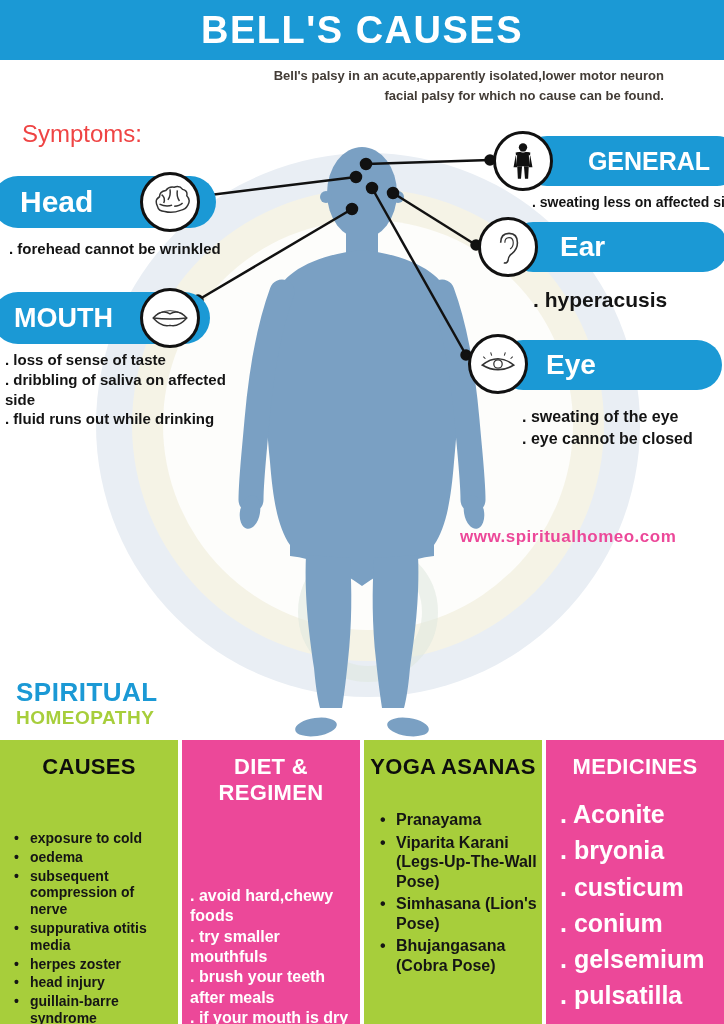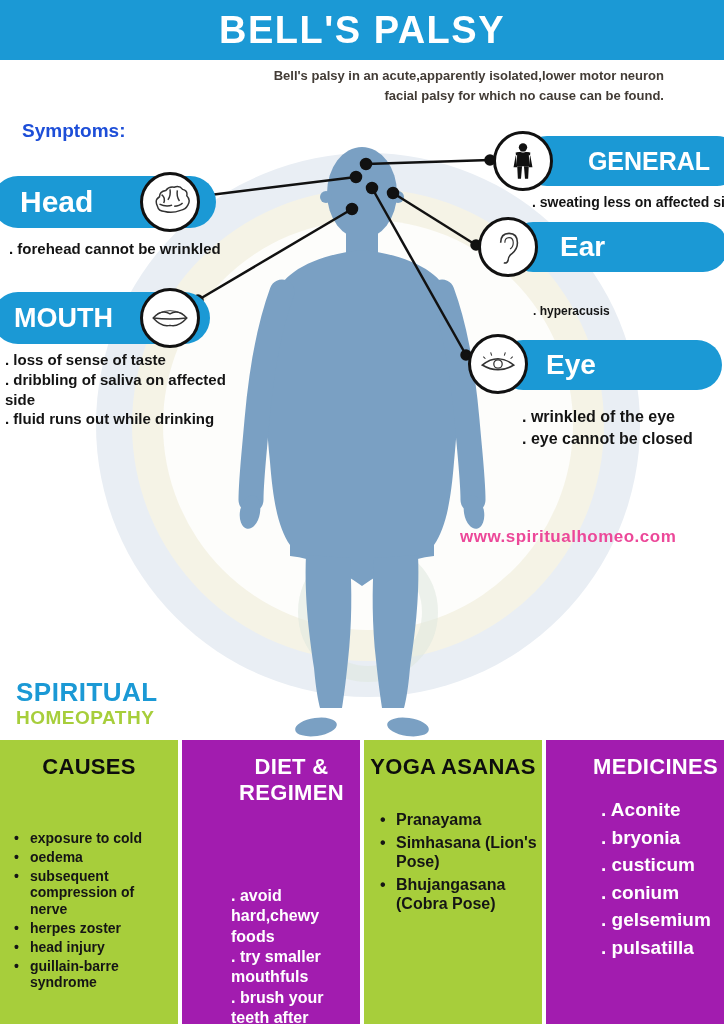--- a/index.html
+++ b/index.html
@@ -15,21 +15,21 @@
     font-size:38px;font-weight:800;letter-spacing:1.5px;margin:0;
   }
   .subtitle{
     position:absolute;left:0;top:66px;width:664px;text-align:right;
     color:#423b35;font-size:13px;font-weight:700;line-height:1.55;
   }
   
   .scene{position:absolute;left:0;top:0;width:724px;height:1024px;z-index:1;}
   
   .symptoms-heading{
-    position:absolute;left:22px;top:120px;font-size:19px;font-weight:700;color:#1d4ed8;z-index:4;
+    position:absolute;left:22px;top:120px;font-size:24px;font-weight:400;color:#ef4444;z-index:4;
   }
   
   .pill{
     position:absolute;background:#1b99d5;border-radius:30px;color:#fff;
     font-weight:800;z-index:3;display:flex;align-items:center;
   }
   .pill-head{left:-8px;top:176px;width:196px;height:52px;font-size:30px;padding-left:28px;}
   .pill-mouth{left:-8px;top:292px;width:196px;height:52px;font-size:27px;padding-left:22px;}
   .pill-general{left:522px;top:136px;width:186px;height:50px;font-size:25px;justify-content:center;padding-left:34px;}
   .pill-ear{left:508px;top:222px;width:168px;height:50px;font-size:28px;padding-left:52px;}
@@ -42,52 +42,52 @@
   .ic-mouth{left:140px;top:288px;}
   .ic-general{left:493px;top:131px;}
   .ic-ear{left:478px;top:217px;}
   .ic-eye{left:468px;top:334px;}
   .icon-circle svg{width:42px;height:42px;}
   
   .note{position:absolute;color:#141414;font-weight:700;z-index:4;}
   .note-head{left:9px;top:240px;font-size:15px;white-space:nowrap;}
   .note-mouth{left:5px;top:350px;width:222px;font-size:15px;line-height:1.32;}
   .note-general{left:532px;top:194px;font-size:14px;white-space:nowrap;}
-  .note-ear{left:533px;top:288px;font-size:12px;white-space:nowrap;margin-top:16px;}
+  .note-ear{left:533px;top:288px;font-size:21px;white-space:nowrap;}
   .note-eye{left:522px;top:406px;font-size:16px;line-height:1.4;}
   
   .watermark{
     position:absolute;left:460px;top:527px;font-size:17px;font-weight:800;
     color:#ec4899;letter-spacing:0.5px;z-index:2;
   }
   .logo{position:absolute;left:16px;top:679px;z-index:4;line-height:1;}
   .logo .l1{font-size:26px;font-weight:800;color:#1b99d5;letter-spacing:0.5px;}
   .logo .l2{font-size:19px;font-weight:800;color:#a7ce3b;margin-top:3px;letter-spacing:0.5px;}
   
   .bottom{
     position:absolute;left:0;top:740px;width:724px;height:284px;
     display:flex;gap:4px;background:#ffffff;z-index:4;border-radius:18px;
   }
   .col{width:178px;height:284px;box-sizing:border-box;}
   .col.green{background:#a7ce3b;color:#151515;}
-  .col.blue{background:#a21caf;color:#ffffff;padding-left:41px;}
+  .col.blue{background:#ec4899;color:#ffffff;}
   .col h2{
     margin:0;padding-top:14px;text-align:center;font-size:22px;font-weight:800;letter-spacing:0.3px;
   }
   .col.green h2{color:#0d0d0d;}
   .col.blue h2{color:#ffffff;}
   .col ul{margin:0;padding:0;list-style:none;}
   .col ul li{position:relative;padding-left:22px;font-weight:700;}
   .col ul li::before{content:"\2022";position:absolute;left:6px;}
   .causes-list{margin-top:50px !important;padding:0 4px 0 8px !important;font-size:14px;line-height:1.2;}
   .causes-list li{margin-bottom:2px;}
   .diet-list{margin-top:80px;padding:0 6px 0 8px;font-size:16px;font-weight:700;line-height:1.27;}
   .yoga-list{margin-top:30px !important;padding:0 2px 0 10px !important;font-size:16px;line-height:1.22;}
   .yoga-list li{margin-bottom:3px;}
-  .med-list{margin-top:16px;padding:0 2px 0 14px;font-size:19px;font-weight:700;line-height:1.45;}
+  .med-list{margin-top:16px;padding:0 2px 0 14px;font-size:25px;font-weight:700;line-height:1.45;}
 </style>
 </head>
 <body>
 
 <div class="canvas">
 
   <svg class="scene" viewBox="0 0 724 1024" xmlns="http://www.w3.org/2000/svg">
 
     <g>
       <circle cx="368" cy="425" r="272" fill="#e9eef4"></circle>
@@ -126,21 +126,21 @@
       <line x1="466" y1="355" x2="372" y2="188"></line>
         <circle cx="466" cy="355" r="4.5"></circle>
         <circle cx="372" cy="188" r="5"></circle>
       <line x1="198" y1="300" x2="352" y2="209"></line>
         <circle cx="198" cy="300" r="4.5"></circle>
         <circle cx="352" cy="209" r="5"></circle>
     </g>
   </svg>
 
   <div class="header">
-    <h1 class="title">BELL'S PALSY</h1>
+    <h1 class="title">BELL'S CAUSES</h1>
   </div>
   <div class="subtitle">
     <div>Bell's palsy in an acute,apparently isolated,lower motor neuron</div>
     <div>facial palsy for which no cause can be found.</div>
   </div>
 
   <div class="symptoms-heading">Symptoms:</div>
 
   <div class="pill pill-head">
     <span>Head</span>
@@ -197,58 +197,60 @@
     <span>Eye</span>
   </div>
   <div class="icon-circle ic-eye">
     <svg viewBox="0 0 40 40" fill="none" stroke="#333" stroke-width="1.5">
       <path d="M5 21 Q 20 9 35 21 Q 20 30 5 21 Z"></path>
       <circle cx="20" cy="20" r="4" stroke-width="1.2"></circle>
       <path d="M8 15 l-2 -2 M14 12 l-1 -3 M26 12 l1 -3 M32 15 l2 -2" stroke-width="1"></path>
     </svg>
   </div>
   <div class="note note-eye">
-    <div>. wrinkled of the eye</div>
+    <div>. sweating of the eye</div>
     <div>. eye cannot be closed</div>
   </div>
 
   <div class="watermark">www.spiritualhomeo.com</div>
   <div class="logo">
     <div class="l1">SPIRITUAL</div>
     <div class="l2">HOMEOPATHY</div>
   </div>
 
   <div class="bottom">
 
     <div class="col green">
       <h2>CAUSES</h2>
       <ul class="causes-list">
         <li>exposure to cold</li>
         <li>oedema</li>
         <li>subsequent compression of nerve</li>
+        <li>suppurativa otitis media</li>
         <li>herpes zoster</li>
         <li>head injury</li>
         <li>guillain-barre syndrome</li>
       </ul>
     </div>
 
     <div class="col blue">
       <h2>DIET &amp; REGIMEN</h2>
       <div class="diet-list">
         <div>. avoid hard,chewy foods</div>
         <div>. try smaller mouthfuls</div>
         <div>. brush your teeth after meals</div>
         <div>. if your mouth is dry then make sure your food is moist</div>
       </div>
     </div>
 
     <div class="col green">
       <h2>YOGA ASANAS</h2>
       <ul class="yoga-list">
         <li>Pranayama</li>
+        <li>Viparita Karani (Legs-Up-The-Wall Pose)</li>
         <li>Simhasana  (Lion's Pose)</li>
         <li>Bhujangasana (Cobra Pose)</li>
       </ul>
     </div>
 
     <div class="col blue">
       <h2>MEDICINES</h2>
       <div class="med-list">
         <div>. Aconite</div>
         <div>. bryonia</div>

